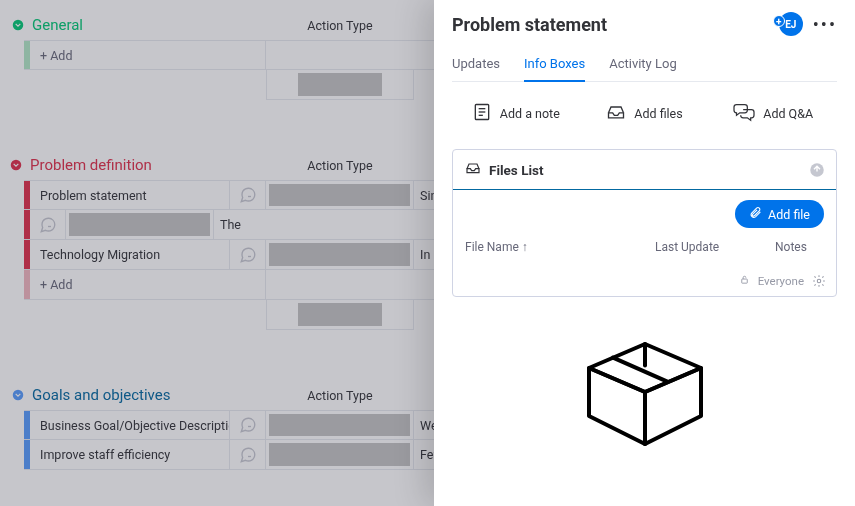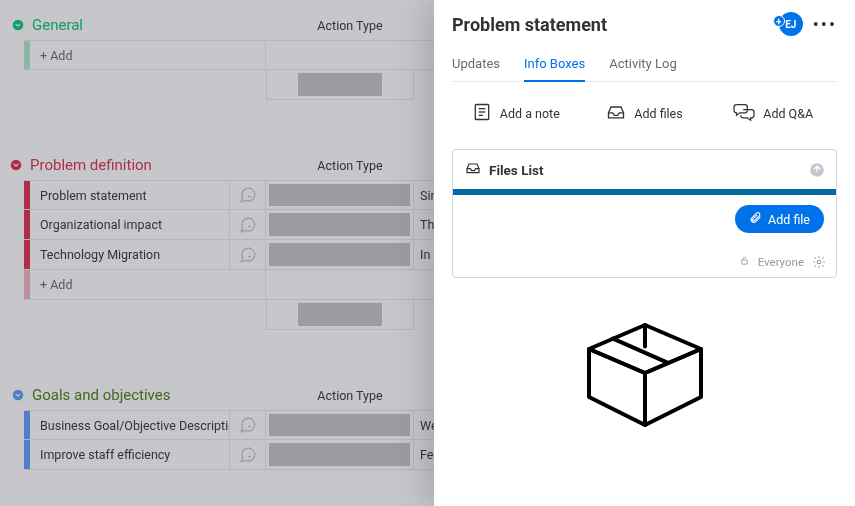--- a/index.html
+++ b/index.html
@@ -8,21 +8,21 @@
 
   
   .board { position: absolute; left: 0; top: 0; width: 434px; height: 506px; background: #fff; padding-top: 10px; }
   .board-overlay { position: absolute; left: 0; top: 0; width: 434px; height: 506px; background: rgba(50,50,70,0.28); pointer-events: none; }
 
   .group { margin-bottom: 50px; }
   .group-header { display: flex; align-items: center; padding: 6px 10px 6px 10px; }
   .group-caret { width: 16px; height: 16px; margin-right: 6px; display: inline-flex; align-items: center; justify-content: center; }
   .group-title { font-size: 15px; font-weight: 400; }
   .col-header { font-size: 12.5px; color: #323338; text-align: center; }
-  .col-action { position: absolute; transform: translateX(-50%); margin-left: 10px; }
+  .col-action { position: absolute; transform: translateX(-50%); }
 
   .row { position: relative; height: 30px; display: flex; align-items: center; border-top: 1px solid #e6e9ef; border-bottom: 1px solid #e6e9ef; margin-left: 24px; }
   .row + .row { border-top: none; }
   .row-color { width: 6px; height: 100%; flex: 0 0 6px; }
   .row-name { flex: 0 0 200px; padding: 0 10px; font-size: 12.5px; color: #323338; white-space: nowrap; overflow: hidden; text-overflow: ellipsis; border-right: 1px solid #e6e9ef; height: 100%; display: flex; align-items: center; }
   .row-chat { flex: 0 0 36px; display: flex; align-items: center; justify-content: center; border-right: 1px solid #e6e9ef; height: 100%; }
   .row-action { flex: 0 0 148px; height: 100%; border-right: 1px solid #e6e9ef; display:flex; align-items:center; padding:3px; }
   .row-action-fill { width:100%; height:100%; background:#c4c4c4; }
   .row-extra { flex: 0 0 60px; height: 100%; font-size: 12.5px; color:#323338; display:flex; align-items:center; padding-left:6px; white-space:nowrap; overflow:hidden; }
   .row-add { color:#676879; font-size:12.5px; padding-left:10px; }
@@ -46,21 +46,21 @@
   .tabs { display:flex; gap:24px; border-bottom:1px solid #e6e9ef; margin-top:14px; }
   .tab { font-size:13px; color:#676879; padding:6px 0 10px 0; cursor:pointer; position:relative; }
   .tab.active { color:#0073ea; }
   .tab.active::after { content:""; position:absolute; left:0; right:0; bottom:-1px; height:2px; background:#0073ea; }
 
   .action-bar { display:flex; align-items:flex-start; margin:14px 0 18px 0; }
   .action-item { flex:1; display:flex; align-items:center; justify-content:center; gap:8px; font-size:12.5px; color:#323338; cursor:pointer; padding:6px 0; }
   .action-divider { width:1px; background:#e6e9ef; }
 
   .files-card { border:1px solid #d0d4e4; border-radius:4px; background:#fff; }
-  .files-card-head { display:flex; align-items:flex-end; justify-content:space-between; padding:10px 10px 10px 12px; border-bottom:6px solid #0369a1; }
+  .files-card-head { display:flex; align-items:flex-end; justify-content:space-between; padding:10px 10px 10px 12px; border-bottom:1px solid #0369a1; }
   .files-card-title { display:flex; align-items:center; gap:8px; font-size:13.5px; font-weight:700; color:#323338; }
   .collapse-btn { width:18px; height:18px; color:#aab0c6; }
 
   .files-body { padding:10px 12px 8px 12px; }
   .add-file-row { display:flex; justify-content:flex-end; margin-bottom:8px; }
   .add-file-btn { background:#0073ea; color:#fff; border:none; border-radius:16px; font-size:12.5px; padding:6px 14px; display:flex; align-items:center; gap:6px; cursor:pointer; }
   .file-cols { display:flex; font-size:12px; color:#676879; padding:4px 0 6px 0; }
   .file-col-name { flex:0 0 190px; display:flex; align-items:center; gap:3px;}
   .file-col-update { flex:0 0 120px; }
   .file-col-notes { flex:1; }
@@ -122,21 +122,20 @@
                 <line x1="12" y1="14" x2="16" y2="14"></line>
               </svg>
             </div>
             <div class="row-action">
               <div class="row-action-fill"></div>
             </div>
             <div class="row-extra">Sin</div>
           </div>
           <div class="row">
             <div class="row-color" style="background:#df2f4a"></div>
-            <div class="row-name">Organizational impact</div>
             <div class="row-chat">
               <svg class="chat-bubble-svg" viewBox="0 0 24 24" fill="none" stroke="#c5c7d0" stroke-width="1.8">
                 <path d="M21 11.5a8.38 8.38 0 0 1-.9 3.8 8.5 8.5 0 0 1-7.6 4.7 8.38 8.38 0 0 1-3.8-.9L3 21l1.9-5.7a8.38 8.38 0 0 1-.9-3.8 8.5 8.5 0 0 1 4.7-7.6 8.38 8.38 0 0 1 3.8-.9h.5a8.48 8.48 0 0 1 8 8v.5z"></path>
                 <line x1="12" y1="14" x2="16" y2="14"></line>
               </svg>
             </div>
             <div class="row-action">
               <div class="row-action-fill"></div>
             </div>
             <div class="row-extra">The</div>
@@ -167,21 +166,21 @@
           </div>
         </div>
         <div class="group">
           <div class="group-header" style="position: relative;">
             <span class="group-caret">
               <svg width="14" height="14" viewBox="0 0 24 24">
                 <circle cx="12" cy="12" r="9" fill="#579bfc"></circle>
                 <path d="M8 10 L12 14 L16 10" stroke="#fff" stroke-width="2" fill="none"></path>
               </svg>
             </span>
-            <span class="group-title" style="color:#4d7c0f">Goals and objectives</span>
+            <span class="group-title" style="color:#0369a1">Goals and objectives</span>
             <span class="col-header col-action" style="left:340px;">Action Type</span>
           </div>
           <div class="row">
             <div class="row-color" style="background:#579bfc"></div>
             <div class="row-name">Business Goal/Objective Description T…</div>
             <div class="row-chat">
               <svg class="chat-bubble-svg" viewBox="0 0 24 24" fill="none" stroke="#c5c7d0" stroke-width="1.8">
                 <path d="M21 11.5a8.38 8.38 0 0 1-.9 3.8 8.5 8.5 0 0 1-7.6 4.7 8.38 8.38 0 0 1-3.8-.9L3 21l1.9-5.7a8.38 8.38 0 0 1-.9-3.8 8.5 8.5 0 0 1 4.7-7.6 8.38 8.38 0 0 1 3.8-.9h.5a8.48 8.48 0 0 1 8 8v.5z"></path>
                 <line x1="12" y1="14" x2="16" y2="14"></line>
               </svg>
@@ -284,20 +283,28 @@
         <div class="add-file-row">
           <button class="add-file-btn">
             <span>
               <svg width="13" height="13" viewBox="0 0 24 24" fill="none" stroke="#fff" stroke-width="2">
                   <path d="M21 11 L12 20 a5 5 0 0 1 -7 -7 L14 4 a3.5 3.5 0 0 1 5 5 L10 18 a2 2 0 0 1 -3 -3 L15 7"></path>
                 </svg>
             </span>
             <span>Add file</span>
           </button>
         </div>
+        <div class="file-cols">
+          <div class="file-col-name">
+            <span>File Name</span>
+            <span>↑</span>
+          </div>
+          <div class="file-col-update">Last Update</div>
+          <div class="file-col-notes">Notes</div>
+        </div>
       </div>
       <div class="files-foot">
         <span>
           <svg width="11" height="11" viewBox="0 0 24 24" fill="none" stroke="#9699a6" stroke-width="2">
               <rect x="6" y="11" width="12" height="9" rx="1"></rect>
               <path d="M9 11 V8 a3 3 0 0 1 6 0"></path>
             </svg>
         </span>
         <span>Everyone</span>
         <span class="gear">

